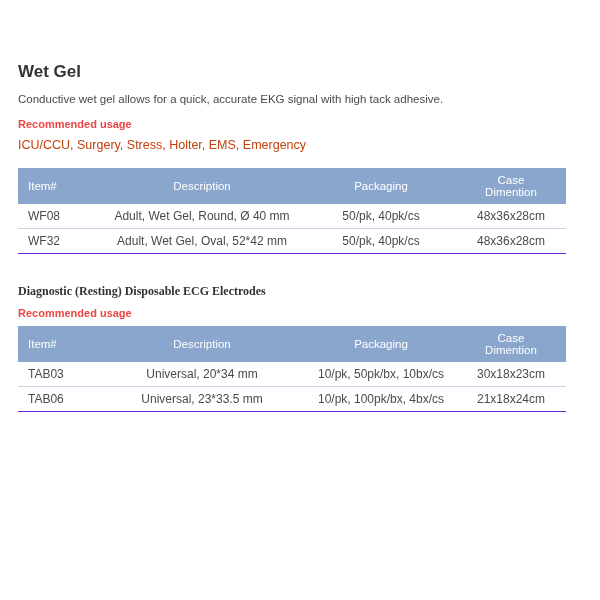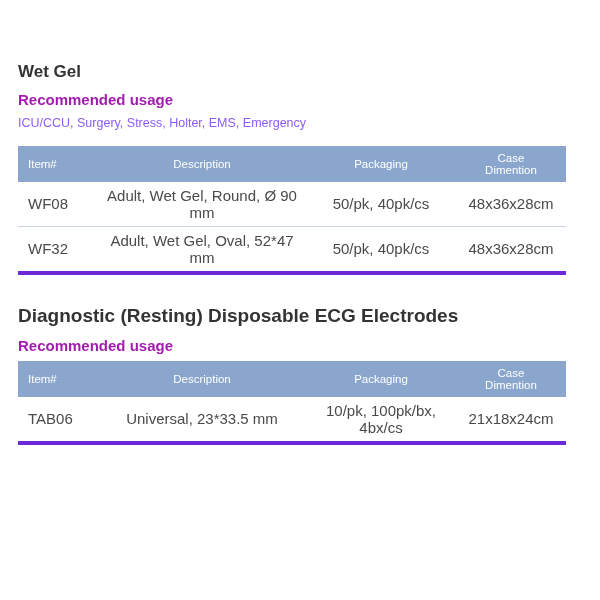--- a/index.html
+++ b/index.html
@@ -25,37 +25,38 @@
     margin-bottom: 0;
   }
   .sec-title {
     font-size: 17px;
     font-weight: bold;
     color: #333333;
     margin: 0 0 9px 0;
     line-height: 1.2;
   }
   .sec-title.small {
-    font-size: 19px;
+    font-size: 12px;
+    font-family: Liberation Serif, serif;
   }
   .sec-desc {
     font-size: 11.5px;
     color: #4a4a4a;
     line-height: 1.45;
     margin: 0 0 10px 0;
   }
   .sub-title {
-    font-size: 15px;
+    font-size: 11px;
     font-weight: bold;
-    color: #a21caf;
+    color: #ef4444;
     margin: 0 0 7px 0;
   }
   .sub-desc {
     font-size: 12.5px;
-    color: #8b5cf6;
+    color: #c2410c;
     margin: 0 0 13px 0;
     line-height: 1.4;
   }
   table.spec {
     border-collapse: collapse;
     width: 548px;
     table-layout: fixed;
     margin: 0 0 16px 0;
   }
   table.spec thead th {
@@ -65,47 +66,48 @@
     font-size: 11.5px;
     padding: 6px 20px;
     text-align: center;
     border: none;
   }
   table.spec thead th.first {
     text-align: left;
     padding-left: 10px;
   }
   table.spec tbody td {
-    font-size: 15px;
+    font-size: 12px;
     color: #4a4a4a;
     padding: 5px 4px;
     text-align: center;
     border-bottom: 1px solid #c9d4e4;
     background: #ffffff;
   }
   table.spec tbody td.first {
     text-align: left;
     padding-left: 10px;
   }
   table.spec tbody tr:last-child td {
-    border-bottom: 4px solid #6d28d9;
+    border-bottom: 1px solid #6d28d9;
   }
   .col-item { width: 80px; }
   .col-desc { width: 208px; }
   .col-pack { width: 150px; }
   .col-case { width: 110px; }
   .spacer-1 { height: 14px; }
 </style>
 </head>
 <body>
 
 <div class="page">
 
   <div class="section">
     <h2 class="sec-title">Wet Gel</h2>
+    <p class="sec-desc">Conductive wet gel allows for a quick, accurate EKG signal with high tack adhesive.</p>
     <h3 class="sub-title">Recommended usage</h3>
     <p class="sub-desc">ICU/CCU, Surgery, Stress, Holter, EMS, Emergency</p>
 
     <table class="spec">
       <colgroup>
         <col class="col-item">
           <col class="col-desc">
           <col class="col-pack">
           <col class="col-case">
       </colgroup>
@@ -113,27 +115,27 @@
         <tr>
           <th class="first">Item#</th>
           <th>Description</th>
           <th>Packaging</th>
           <th>Case Dimention</th>
         </tr>
       </thead>
       <tbody>
         <tr>
           <td class="first">WF08</td>
-          <td>Adult, Wet Gel, Round, Ø 90 mm</td>
+          <td>Adult, Wet Gel, Round, Ø 40 mm</td>
           <td>50/pk, 40pk/cs</td>
           <td>48x36x28cm</td>
         </tr>
         <tr>
           <td class="first">WF32</td>
-          <td>Adult, Wet Gel, Oval, 52*47 mm</td>
+          <td>Adult, Wet Gel, Oval, 52*42 mm</td>
           <td>50/pk, 40pk/cs</td>
           <td>48x36x28cm</td>
         </tr>
       </tbody>
     </table>
   </div>
 
   <div class="spacer-1"></div>
 
   <div class="section">
@@ -150,20 +152,26 @@
       <thead>
         <tr>
           <th class="first">Item#</th>
           <th>Description</th>
           <th>Packaging</th>
           <th>Case Dimention</th>
         </tr>
       </thead>
       <tbody>
         <tr>
+          <td class="first">TAB03</td>
+          <td>Universal, 20*34 mm</td>
+          <td>10/pk, 50pk/bx, 10bx/cs</td>
+          <td>30x18x23cm</td>
+        </tr>
+        <tr>
           <td class="first">TAB06</td>
           <td>Universal, 23*33.5 mm</td>
           <td>10/pk, 100pk/bx, 4bx/cs</td>
           <td>21x18x24cm</td>
         </tr>
       </tbody>
     </table>
   </div>
 
 </div>

